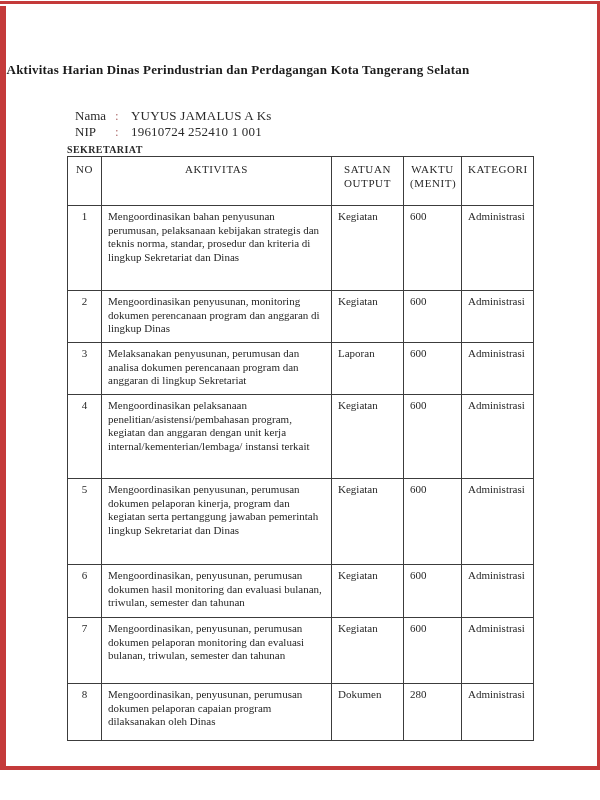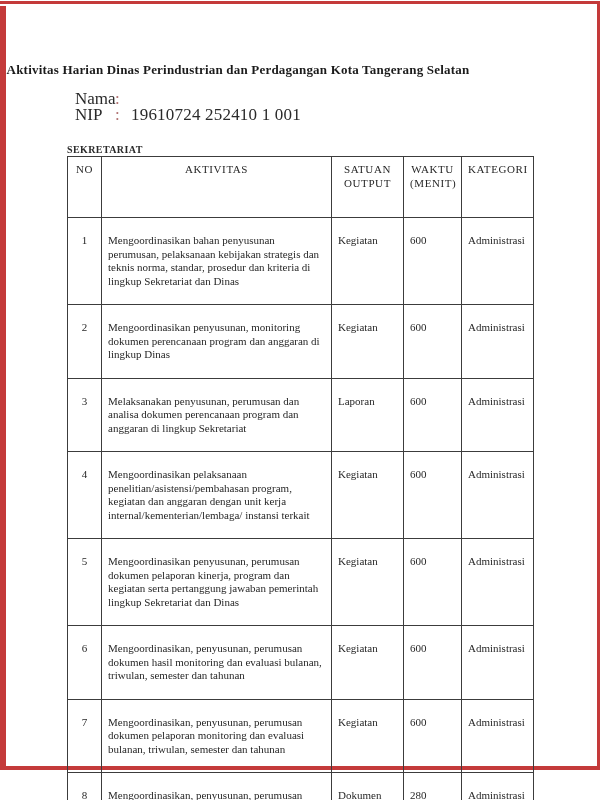--- a/index.html
+++ b/index.html
@@ -11,38 +11,38 @@
   .edge{position:absolute;background:#c43a3a;}
   .edge-left{left:0;top:6px;width:6px;height:760px;}
   .edge-top{left:0;top:1px;width:600px;height:3px;}
   .edge-right{right:0;top:4px;width:3px;height:762px;}
   .edge-bottom{left:0;top:766px;width:600px;height:4px;}
 
   .doc-title{
     position:absolute;top:62px;left:0;width:476px;text-align:center;
     font-weight:bold;font-size:13px;letter-spacing:.2px;white-space:nowrap;color:#1b1b1b;
   }
-  .meta{position:absolute;top:91px;left:75px;font-size:17px;line-height:16px;color:#2a2a2a;}
+  .meta{position:absolute;top:108px;left:75px;font-size:13px;line-height:16px;color:#2a2a2a;}
   .meta-row{display:flex;}
   .meta-label{width:40px;}
   .meta-sep{width:16px;color:#b07070;text-align:left;}
   .meta-value{letter-spacing:.2px;}
 
   .section-heading{
     position:absolute;top:144px;left:67px;
     font-size:10px;font-weight:bold;letter-spacing:.4px;color:#2a2a2a;
   }
 
   table.activities{
     position:absolute;top:156px;left:67px;width:466px;
     border-collapse:collapse;table-layout:fixed;
     font-size:11px;line-height:13.5px;color:#272727;
   }
   table.activities th,table.activities td{
-    border:1.2px solid #3c3c3c;vertical-align:top;padding:16px 6px;
+    border:1.2px solid #3c3c3c;vertical-align:top;padding:4px 6px;
   }
   col.c-no{width:34px;}
   col.c-akt{width:230px;}
   col.c-sat{width:72px;}
   col.c-wak{width:58px;}
   col.c-kat{width:72px;}
   table.activities th{
     font-weight:normal;font-size:11px;letter-spacing:.6px;text-align:center;
     height:38px;padding-top:6px;
   }
@@ -57,20 +57,21 @@
 <div class="edge edge-top"></div>
 <div class="edge edge-right"></div>
 <div class="edge edge-bottom"></div>
 
 <div class="doc-title">Aktivitas Harian Dinas Perindustrian dan Perdagangan Kota Tangerang Selatan</div>
 
 <div class="meta" id="meta-block">
     <div class="meta-row">
       <span class="meta-label">Nama</span>
       <span class="meta-sep">:</span>
+      <span class="meta-value">YUYUS JAMALUS A Ks</span>
     </div>
     <div class="meta-row">
       <span class="meta-label">NIP</span>
       <span class="meta-sep">:</span>
       <span class="meta-value">19610724 252410 1 001</span>
     </div>
   </div>
 
 <div class="section-heading">SEKRETARIAT</div>
 

